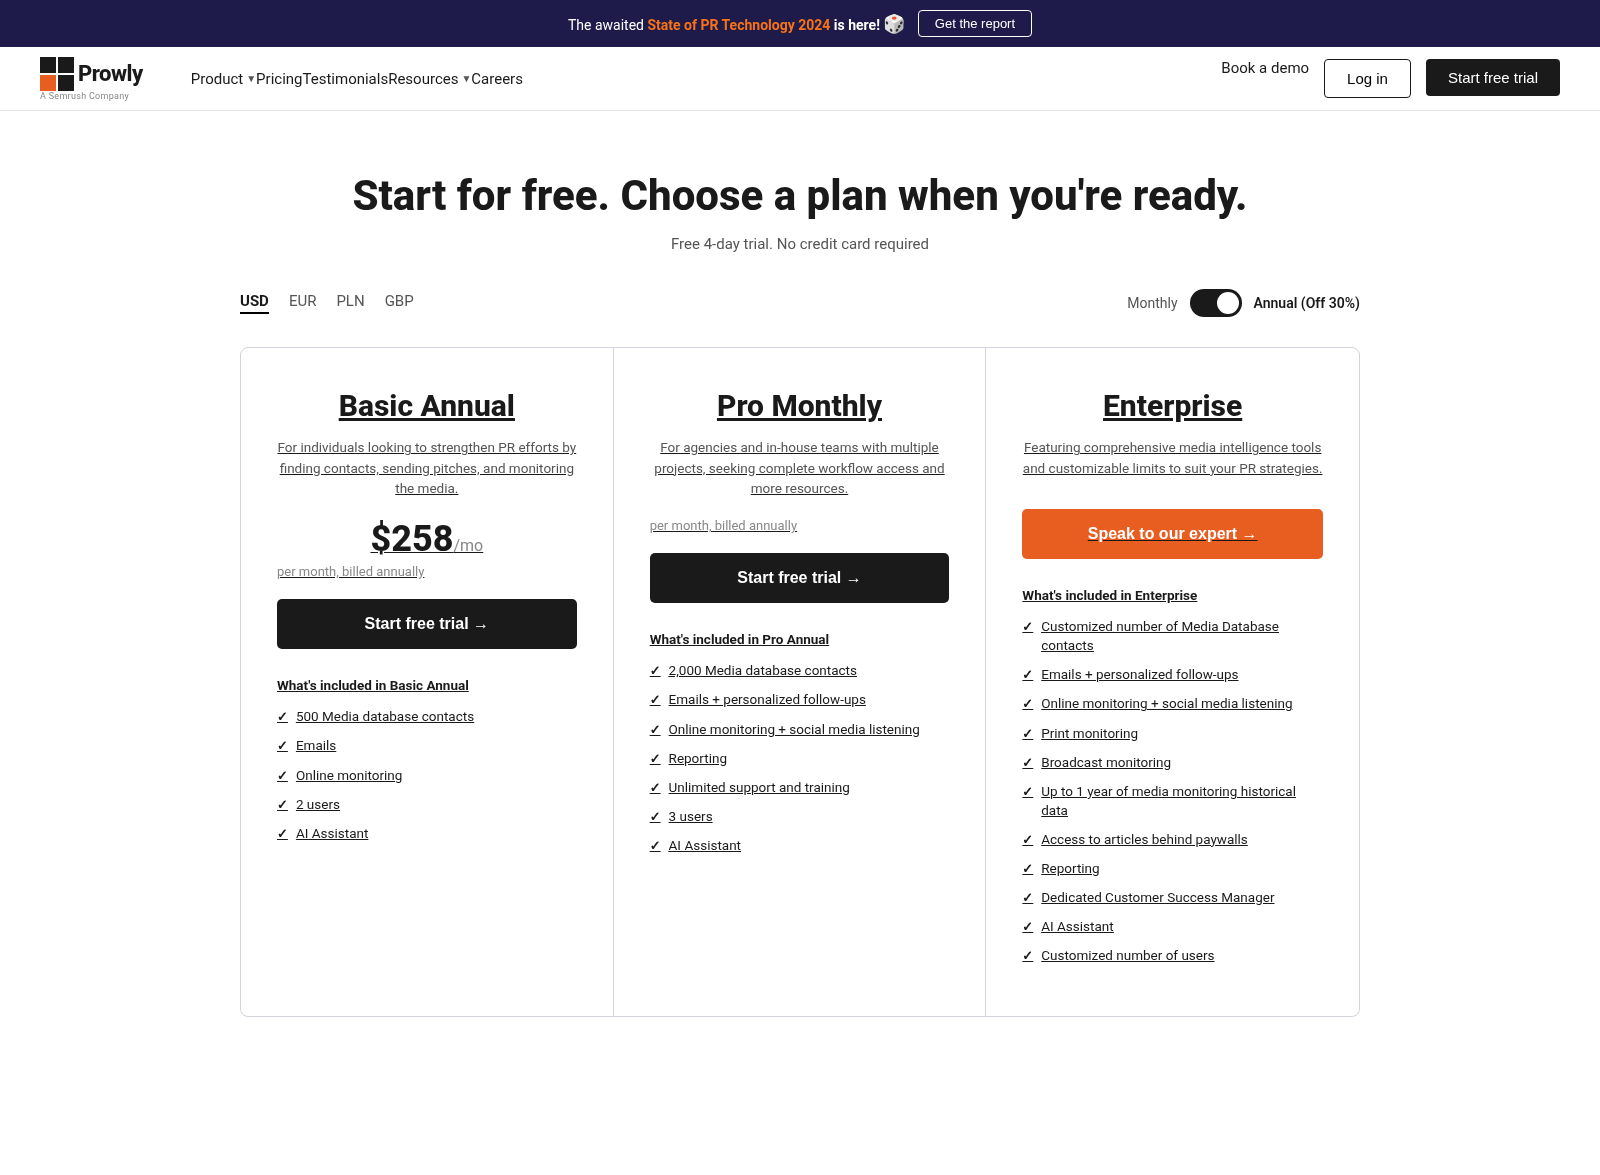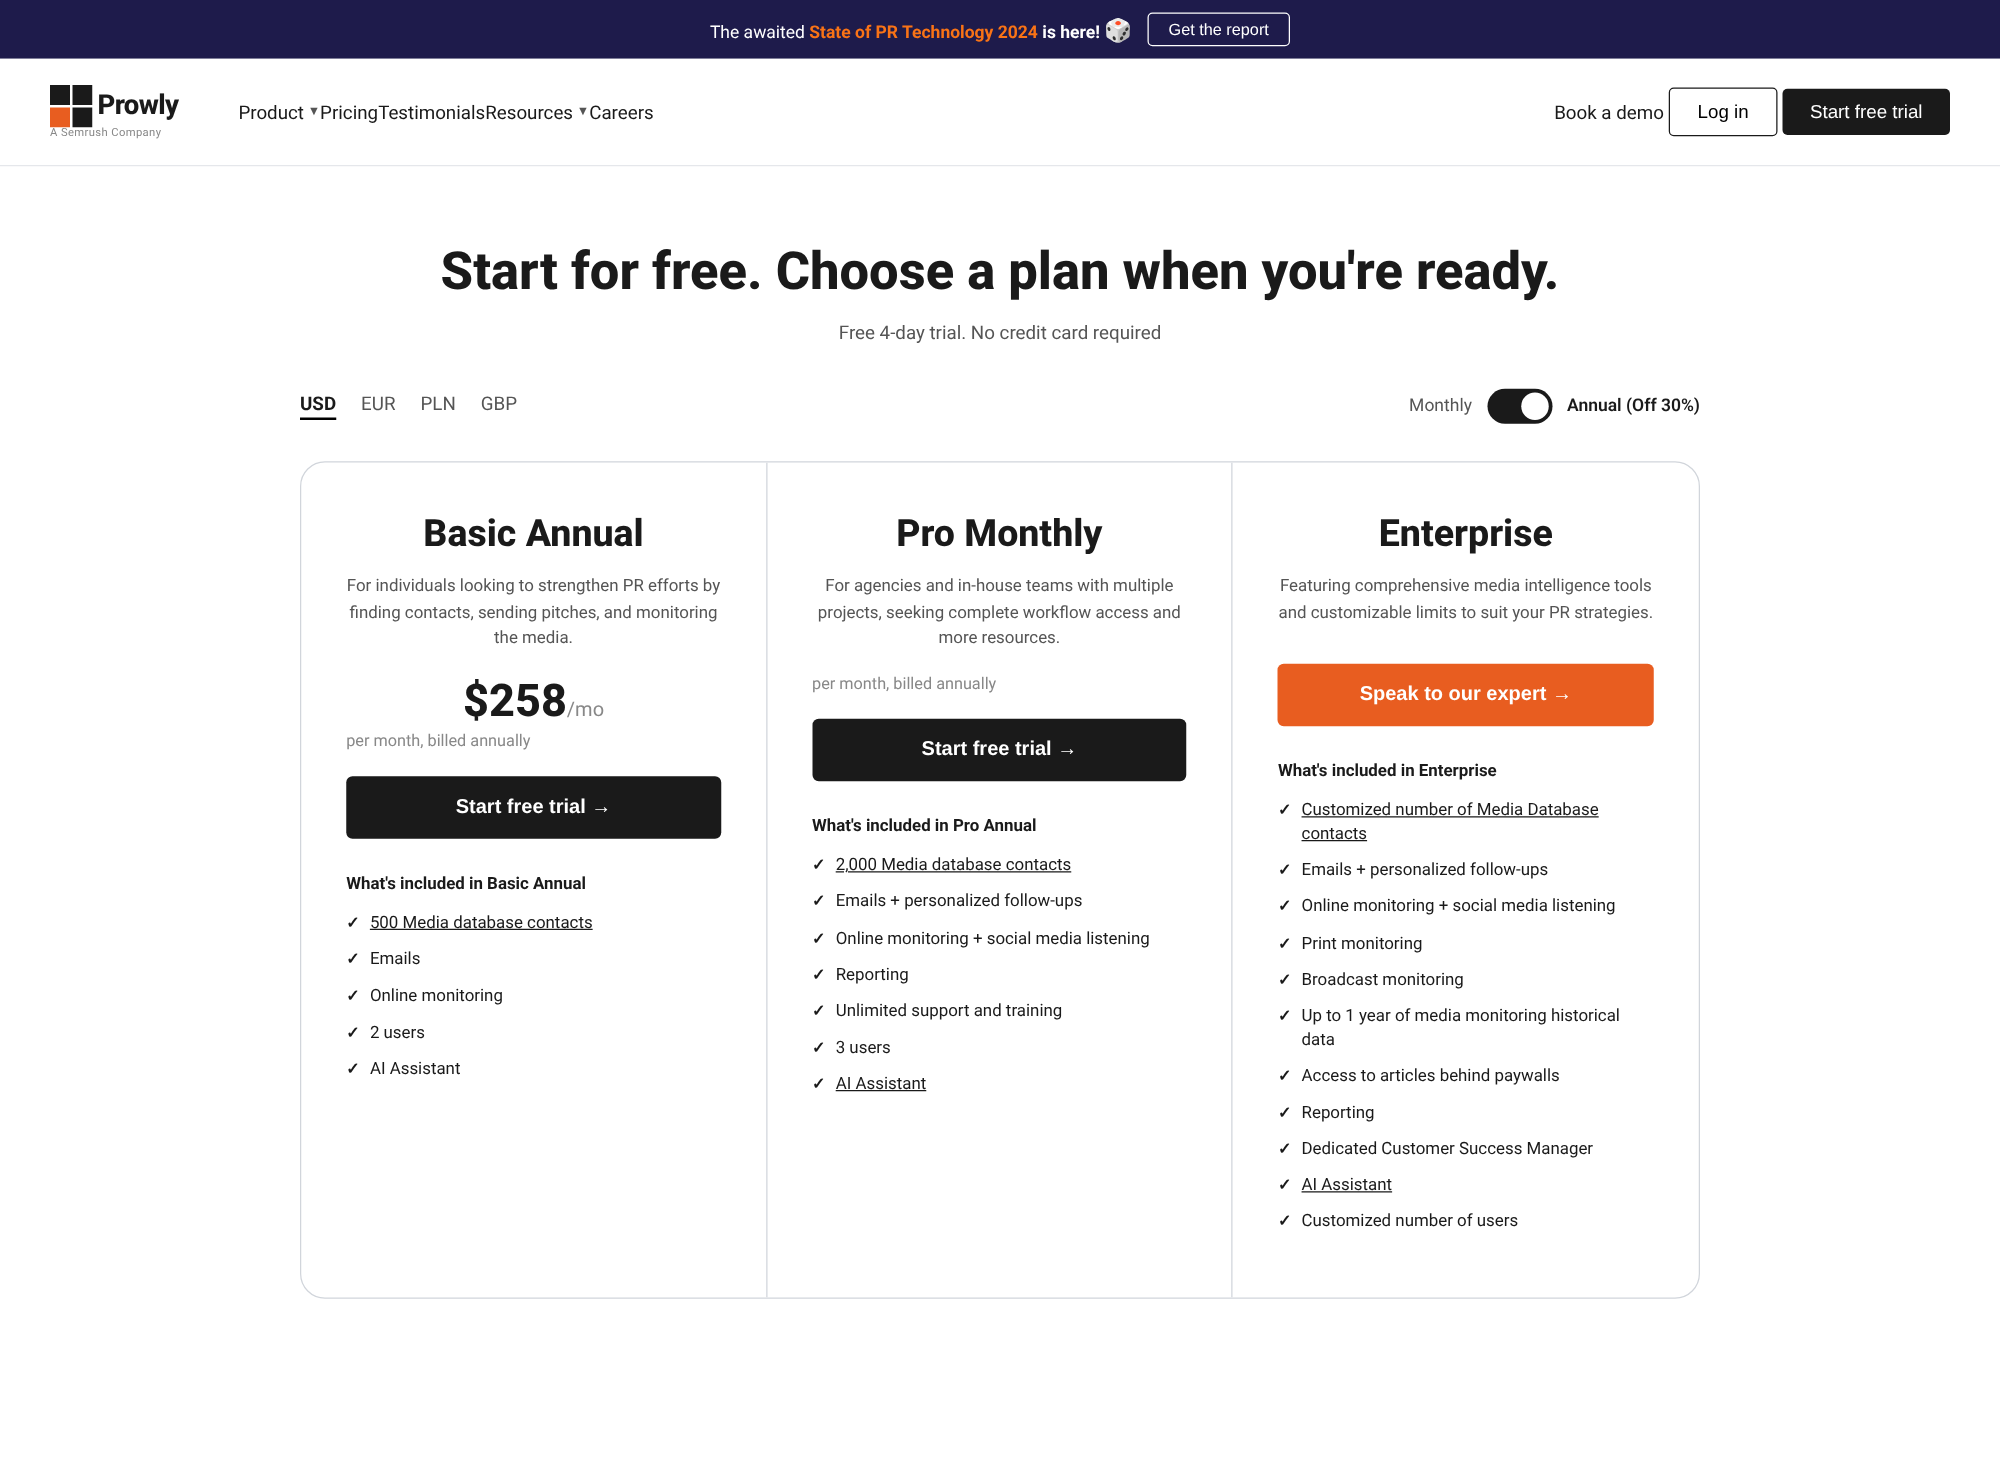--- a/index.html
+++ b/index.html
@@ -29,21 +29,21 @@
       cursor: pointer;
       white-space: nowrap;
     }
     .banner-emoji { font-size: 18px; }
 
     
     .navbar {
       display: flex;
       align-items: center;
       padding: 0 40px;
-      height: 86px;
+      height: 64px;
       border-bottom: 1px solid #e5e7eb;
       background: #fff;
     }
     .logo-area {
       display: flex;
       flex-direction: column;
       margin-right: 48px;
     }
     .logo-text {
       font-size: 22px;
@@ -71,22 +71,22 @@
       color: #1a1a1a;
       text-decoration: none;
       cursor: pointer;
       display: flex;
       align-items: center;
       gap: 3px;
     }
     .nav-arrow { font-size: 10px; color: #555; }
     .nav-right {
       display: flex;
-      align-items: center;
-      gap: 4px;
+      align-items: flex-start;
+      gap: 15px;
     }
     .book-demo {
       font-size: 15px;
       color: #1a1a1a;
       cursor: pointer;
       text-decoration: none;
     }
     .login-btn {
       padding: 10px 22px;
       border: 1.5px solid #1a1a1a;
@@ -177,22 +177,23 @@
     .billing-label-annual {
       font-weight: 600;
       color: #1a1a1a;
     }
 
     
     .pricing-grid {
       display: grid;
       grid-template-columns: 1fr 1fr 1fr;
       border: 1.5px solid #d1d5db;
-      border-radius: 20px;
+      border-radius: 8px;
       overflow: hidden;
+      text-decoration: underline;
     }
     .pricing-card {
       padding: 40px 36px;
       border-right: 1.5px solid #d1d5db;
       display: flex;
       flex-direction: column;
       gap: 0;
     }
     .pricing-card:last-child { border-right: none; }
 

